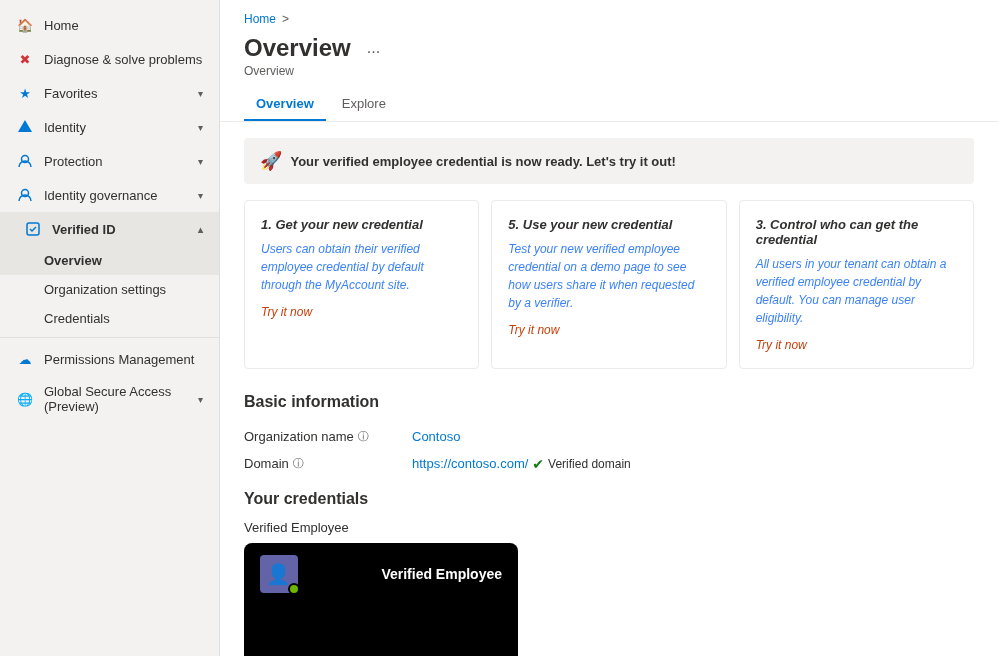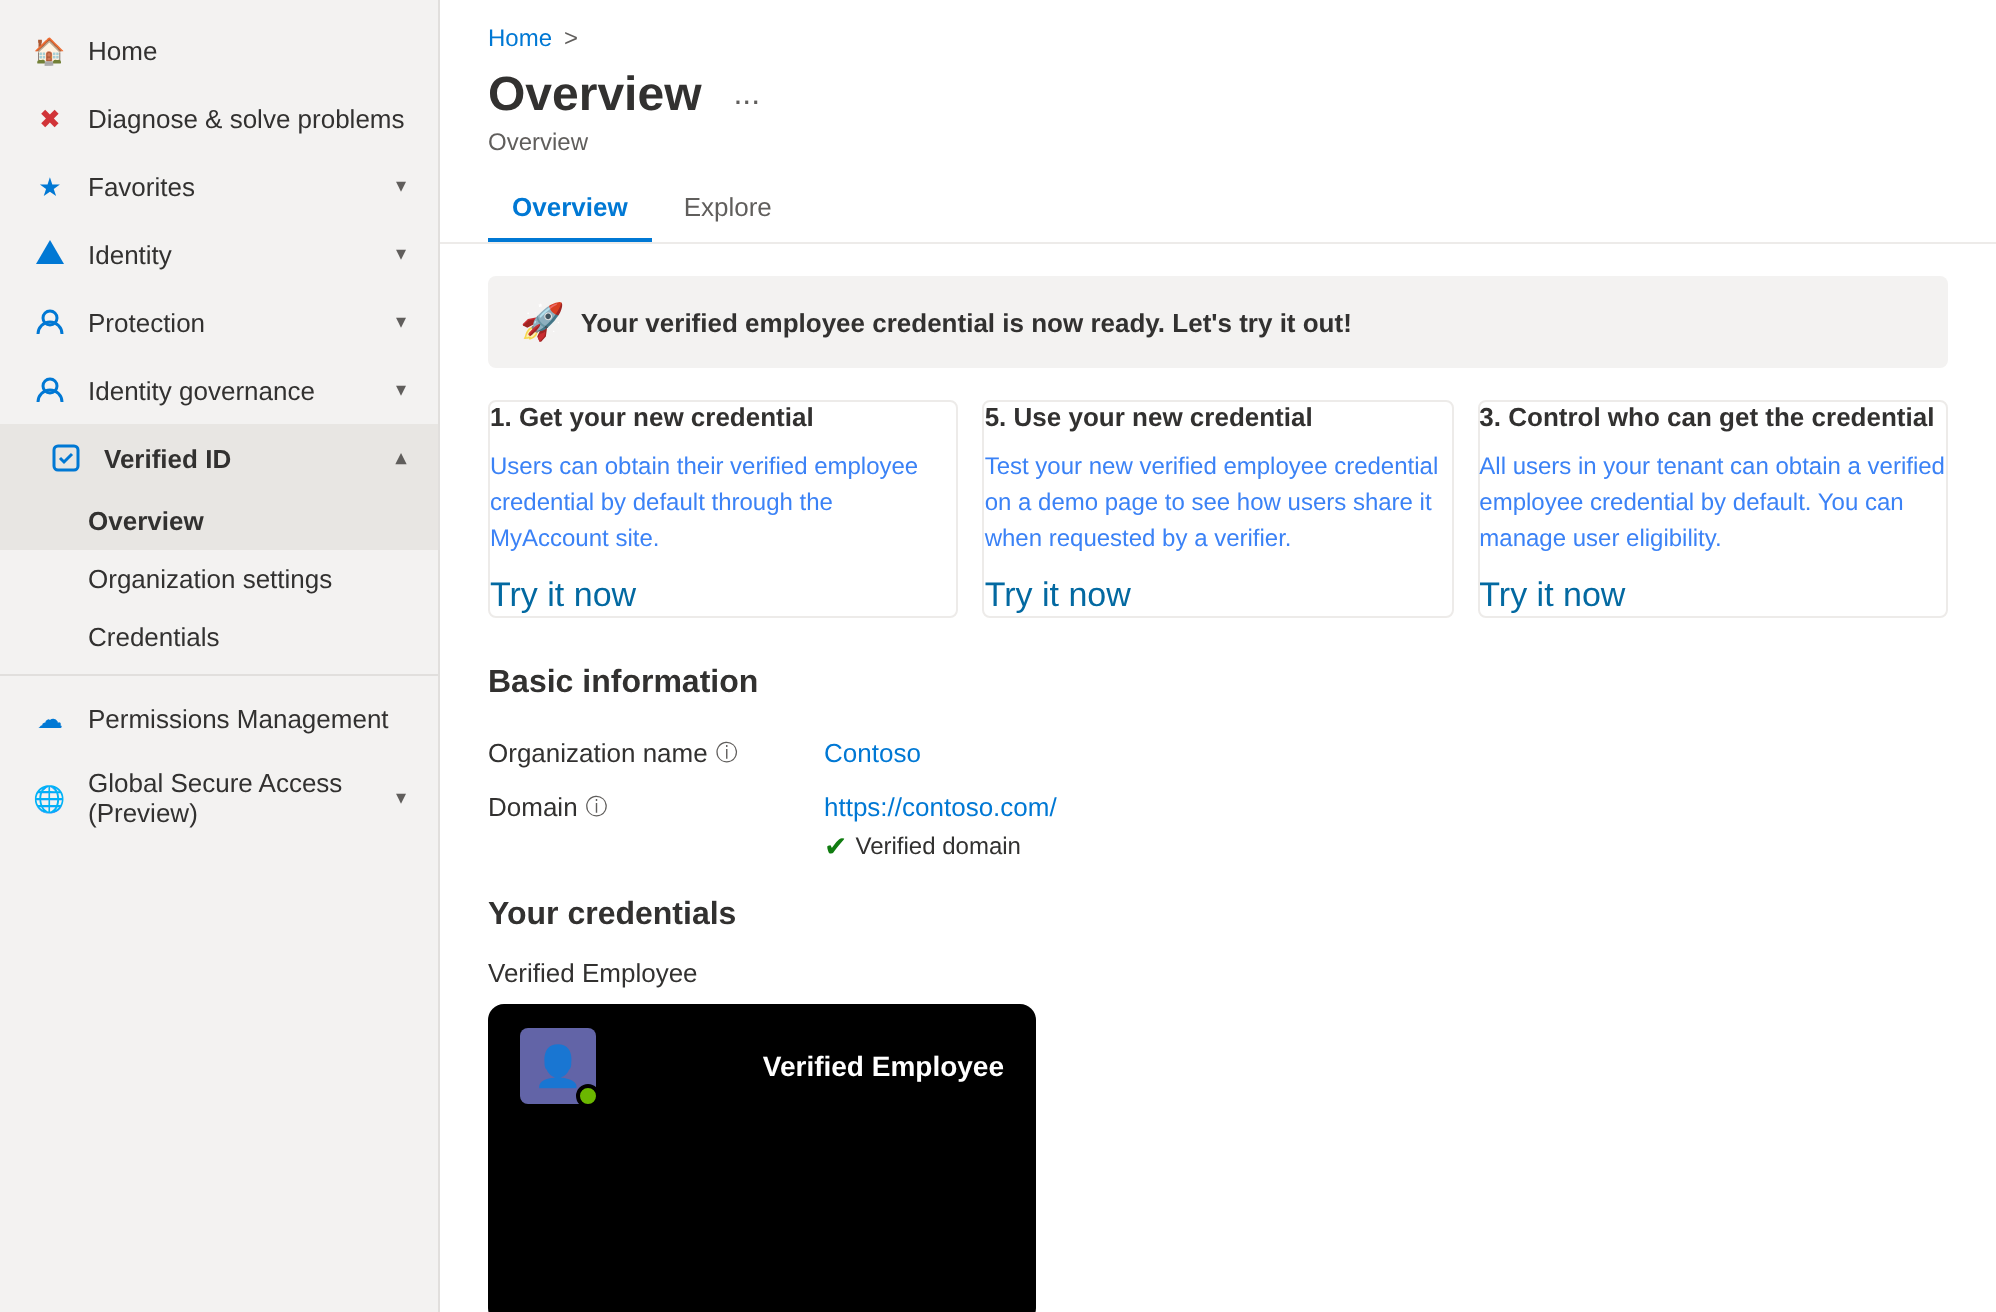--- a/index.html
+++ b/index.html
@@ -121,37 +121,39 @@
     
     .cards {
       display: flex;
       gap: 12px;
       margin: 0 24px 24px;
     }
     .card {
       flex: 1;
       border: 1px solid #edebe9;
       border-radius: 4px;
+      padding: 16px;
       background: #fff;
+      font-style: italic;
     }
     .card-title {
       font-weight: 600;
       font-size: 13px;
       color: #323130;
       margin-bottom: 8px;
     }
     .card-body {
       font-size: 12px;
       color: #3b82f6;
       line-height: 1.5;
       margin-bottom: 10px;
     }
     .card-link {
-      color: #0369a1;
-      font-size: 17px;
+      color: #c2410c;
+      font-size: 12px;
       cursor: pointer;
       text-decoration: none;
     }
 
     
     .section-title {
       font-size: 16px;
       font-weight: 600;
       color: #323130;
       margin: 0 24px 12px;
@@ -169,21 +171,21 @@
       color: #323130;
       display: flex;
       align-items: center;
       gap: 4px;
     }
     .info-value {
       font-size: 13px;
       color: #0078d4;
       cursor: pointer;
     }
-    .info-value.multi { display: flex; flex-direction: column; gap: 4px; }
+    .info-value.multi { display: flex; flex-direction: row; gap: 4px; }
     .verified-badge {
       display: flex;
       align-items: center;
       gap: 4px;
       font-size: 12px;
       color: #323130;
     }
     .verified-badge .check { color: #107c10; font-size: 14px; }
     .info-icon { color: #605e5c; font-size: 11px; }
 

